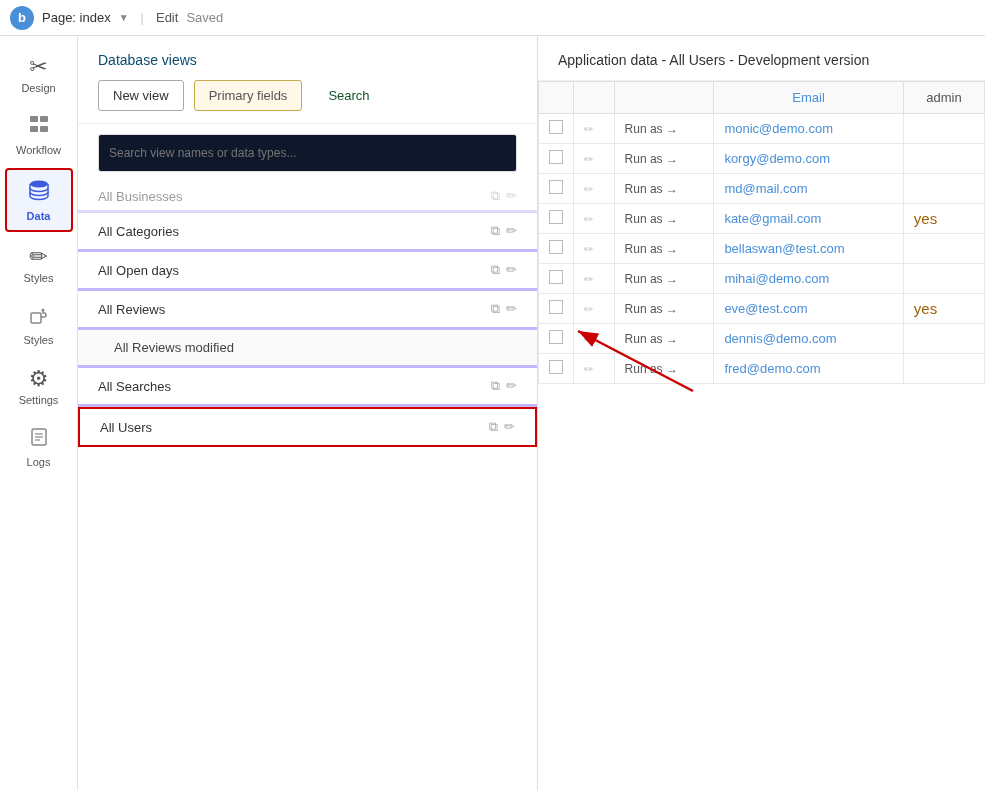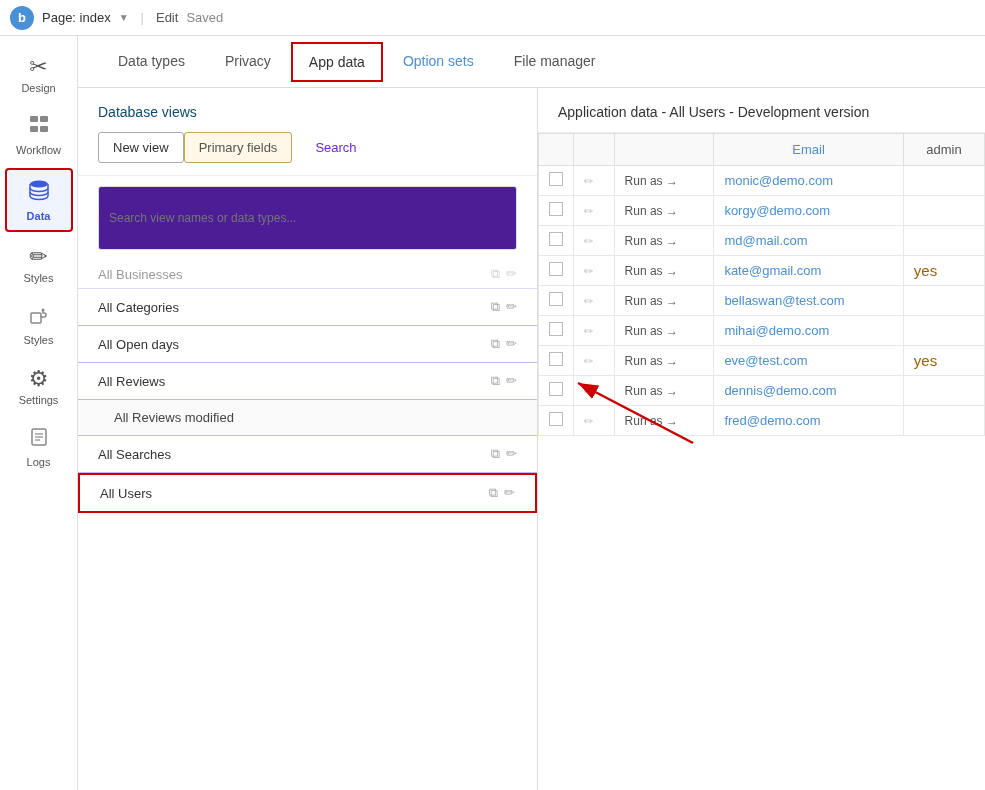--- a/index.html
+++ b/index.html
@@ -102,61 +102,61 @@
       border-right: 1px solid #ddd;
       display: flex;
       flex-direction: column;
       padding: 0;
     }
     #left-panel-header {
       padding: 16px 20px 12px;
       border-bottom: 1px solid #eee;
     }
     #left-panel-header .section-title { font-size: 14px; color: #0c4a6e; margin-bottom: 12px; }
-    #left-panel-actions { display: flex; align-items: center; }
+    #left-panel-actions { display: flex; gap: 10px; align-items: center; }
     .btn-outline {
       border: 1px solid #aaa;
       background: #fff;
       padding: 7px 14px;
       font-size: 13px;
       cursor: pointer;
       border-radius: 3px;
       color: #333;
     }
     .btn-primary-fields {
       border: 1px solid #c7a84a;
       background: #fff8e8;
       padding: 7px 14px;
       font-size: 13px;
       cursor: pointer;
       border-radius: 3px;
       color: #555;
     }
-    .search-inline { font-size: 13px; color: #6d28d9; margin-left: 23px; }
+    .search-inline { font-size: 13px; color: #14532d; margin-left: 16px; }
 
     #search-bar-container { padding: 10px 20px; }
     #search-bar {
       width: 100%;
-      padding: 24px 10px;
+      padding: 11px 10px;
       border: 1px solid #ddd;
       border-radius: 3px;
       font-size: 12px;
       color: #999;
-      background: #4c1d95;
+      background: #0f172a;
     }
 
     #views-list { flex: 1; overflow-y: auto; }
     .view-item {
       display: flex;
       align-items: center;
       padding: 10px 20px;
       font-size: 13px;
       color: #333;
       cursor: pointer;
-      border-bottom: 1px solid #c4b5fd;
+      border-bottom: 3px solid #c4b5fd;
       justify-content: space-between;
     }
     .view-item.highlighted {
       border: 2px solid #cc0000;
       background: #fff;
     }
     .view-item.indented { padding-left: 36px; color: #444; background: #fafafa; }
     .view-item-actions { display: flex; gap: 6px; color: #aaa; font-size: 13px; }
     .view-item-actions span { cursor: pointer; }
 
@@ -269,27 +269,20 @@
           <line x1="7" y1="11" x2="15" y2="11" stroke="#888" stroke-width="1.2"></line>
           <line x1="7" y1="14" x2="12" y2="14" stroke="#888" stroke-width="1.2"></line>
         </svg>
       </span>
       <span class="label">Logs</span>
     </div>
   </div>
 
   <div id="main">
 
-    <div id="tabs">
-      <div class="tab">Data types</div>
-      <div class="tab">Privacy</div>
-      <div class="tab active-tab">App data</div>
-      <div class="tab option-sets">Option sets</div>
-      <div class="tab">File manager</div>
-    </div>
 
     <div id="content">
 
       <div id="left-panel">
         <div id="left-panel-header">
           <div class="section-title">Database views</div>
           <div id="left-panel-actions">
             <button class="btn-outline">New view</button>
             <button class="btn-primary-fields">Primary fields</button>
             <span class="search-inline">Search</span>

